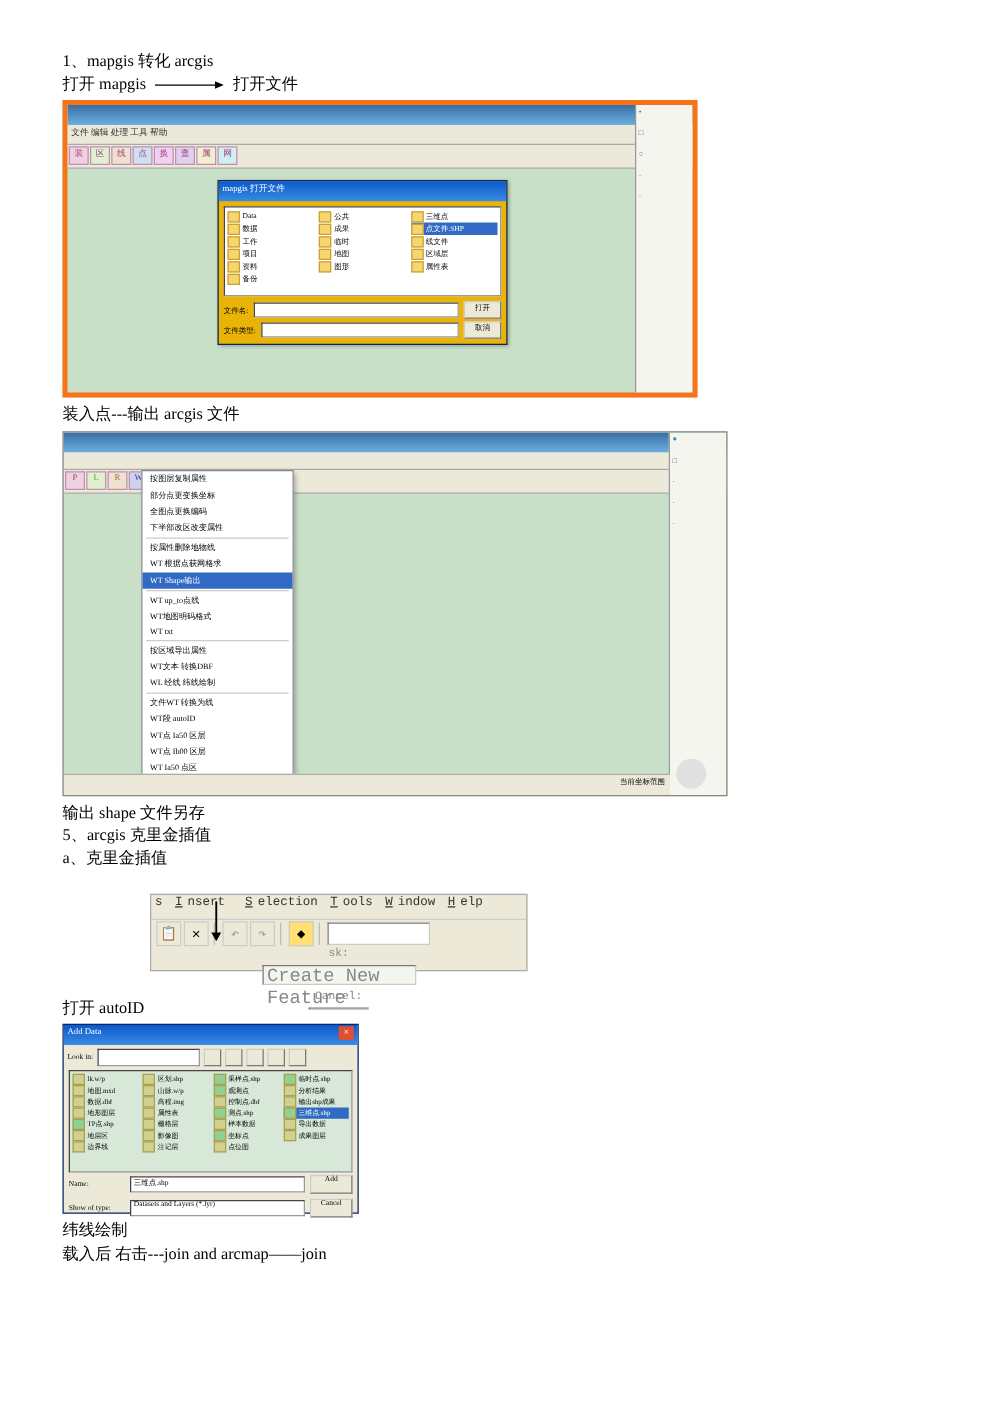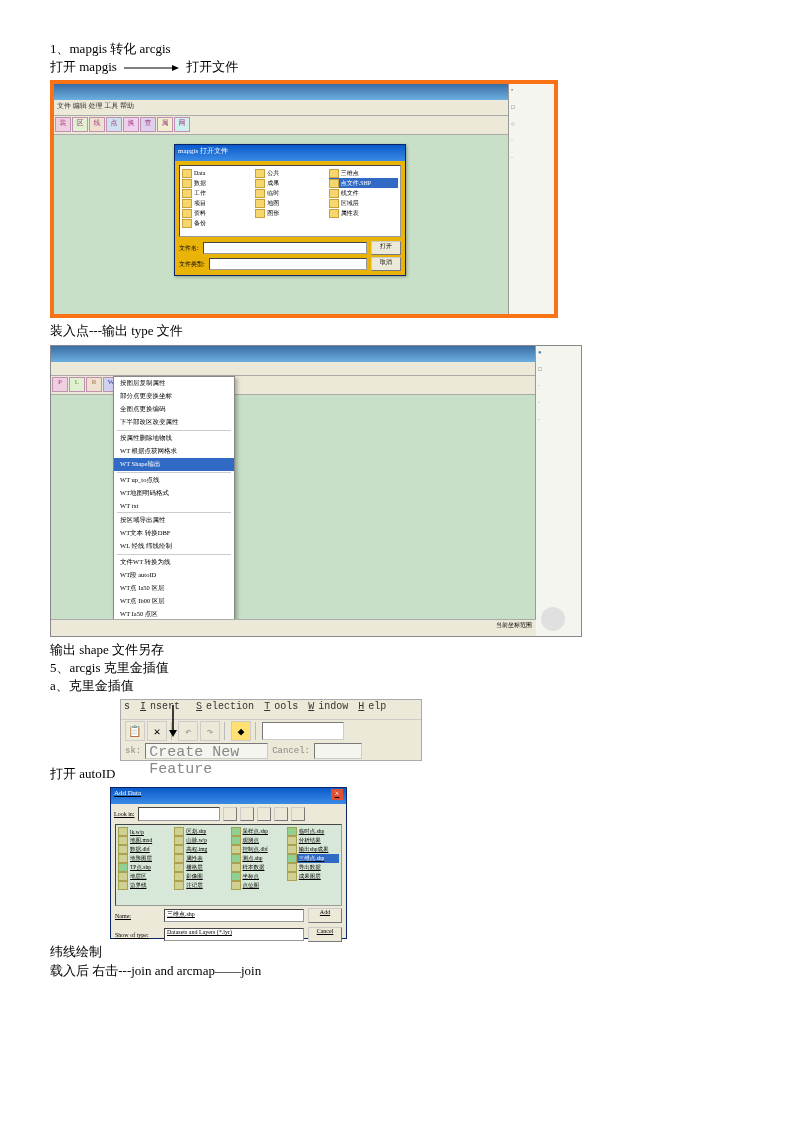--- a/index.html
+++ b/index.html
@@ -75,21 +75,21 @@
       border: 1px solid #aaa;
       position: relative;
       font-family: "Courier New", monospace;
     }
     .ss3-menubar{height:17px;font-size:10px;padding:1px 3px;color:#333;}
     .ss3-menubar span{margin-right:4px;}
     .ss3-menubar .ul{text-decoration:underline;}
     .ss3-toolbar{height:22px;display:flex;align-items:center;gap:2px;padding:0 4px;border-top:1px solid #ccc;}
     .ss3-tb-btn{width:18px;height:18px;border:1px solid #ccc;background:#ece9d8;display:flex;align-items:center;justify-content:center;font-size:11px;}
     .ss3-tb-sep{width:2px;height:18px;border-left:1px solid #bbb;margin:0 2px;}
-    .ss3-bottom{height:18px;display:flex;align-items:center;font-size:9px;color:#888;padding:0 4px;gap:4px;}
+    .ss3-bottom{height:18px;display:flex;align-items:center;font-size:9px;color:#888;padding:0 4px;gap:4px;flex-direction:column;}
     .ss3-field{height:14px;background:#f5f5f0;border:1px inset #ccc;padding:0 3px;font-size:15px;color:#888;}
     .ss3-arrow{position:absolute;left:45px;top:5px;}
     
     .ss4 {
       width: 235px;
       height: 150px;
       background: #ece9d8;
       border: 1px solid #0a246a;
       position: relative;
       font-size: 6px;
@@ -224,21 +224,21 @@
       <div class="ss1-btn">打开</div>
     </div>
     <div class="ss1-bottom" style="margin-top:2px;">
       <span>文件类型:</span>
       <div class="ss1-input"></div>
       <div class="ss1-btn">取消</div>
     </div>
   </div>
 </div>
 
-<div class="text-line">装入点---输出 type 文件</div>
+<div class="text-line">装入点---输出 arcgis 文件</div>
 
 <div class="screenshot ss2">
   <div class="ss2-titlebar"></div>
   <div class="ss2-menubar"></div>
   <div class="ss2-toolbar">
     <span style="background:#f0d0e0;color:#a04080">P</span>
       <span style="background:#e0f0d0;color:#60a040">L</span>
     <span style="background:#f0e0d0;color:#a07040">R</span>
       <span style="background:#d0d0f0;color:#4040a0">W</span>
   </div>
@@ -277,21 +277,21 @@
     <div class="ss2-menu-item">WT Lb 线区层</div>
 
   </div>
   <div class="ss2-status">当前坐标范围</div>
 </div>
 
 <div class="text-line">输出 shape 文件另存</div>
 <div class="text-line">5、arcgis 克里金插值</div>
 <div class="text-line">a、克里金插值</div>
 
-<div style="margin:4px 0;">
+<div style="margin:20px 0;">
   <div class="ss3" style="display:inline-block;margin-left:70px;">
     <svg class="ss3-arrow" width="14" height="32">
       <line x1="7" y1="0" x2="7" y2="26" stroke="black" stroke-width="1.5"></line>
       <polygon points="3,25 11,25 7,32" fill="black"></polygon>
     </svg>
     <div class="ss3-menubar">
       <span>s</span>
       <span><span class="ul">I</span>nser<span style="letter-spacing:2px">t</span></span>
       <span><span class="ul">S</span>election</span>
       <span><span class="ul">T</span>ools</span>
@@ -313,21 +313,21 @@
       <span>sk:</span>
       <div class="ss3-field" style="width:115px">Create New Feature</div>
       <span>Cancel:</span>
       <div class="ss3-field" style="width:40px"></div>
     </div>
   </div>
 </div>
 <div class="text-line">打开 autoID</div>
 
 <div style="margin:4px 0;">
-  <div class="inline-block ss4" style="margin-left:60px;text-decoration:underline;">
+  <div class="inline-block ss4" style="">
     <div class="ss4-title">
       <span>Add Data</span>
       <span class="ss4-close">×</span>
     </div>
     <div class="ss4-lookin">
       <span>Look in:</span>
       <div class="ss4-lookin-field"></div>
       <div class="ss4-lookin-btn"></div>
       <div class="ss4-lookin-btn"></div>
       <div class="ss4-lookin-btn"></div>

